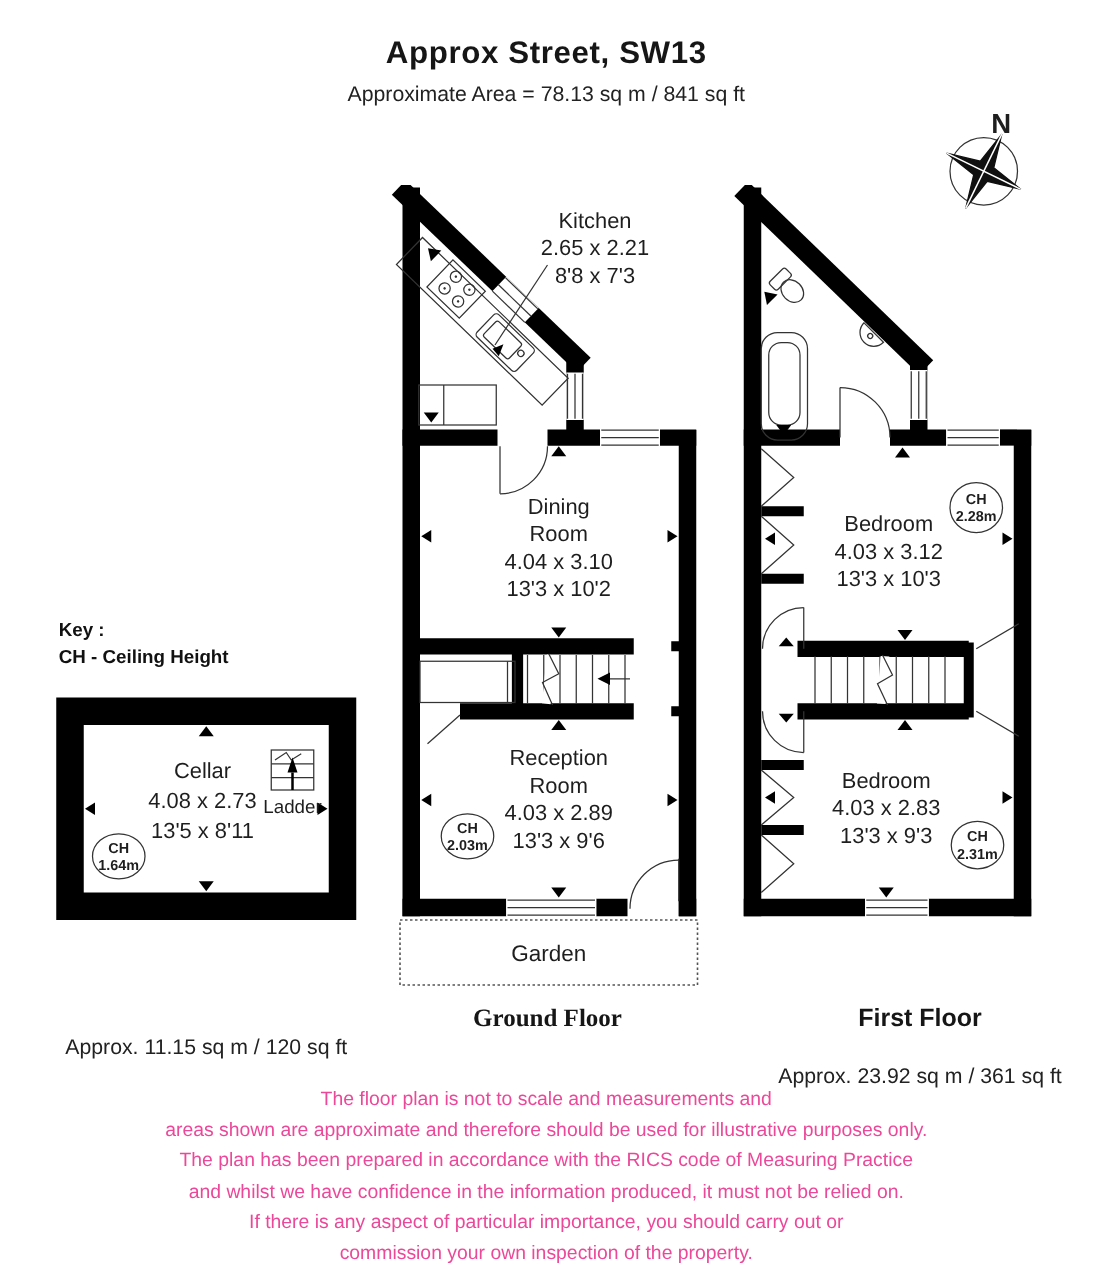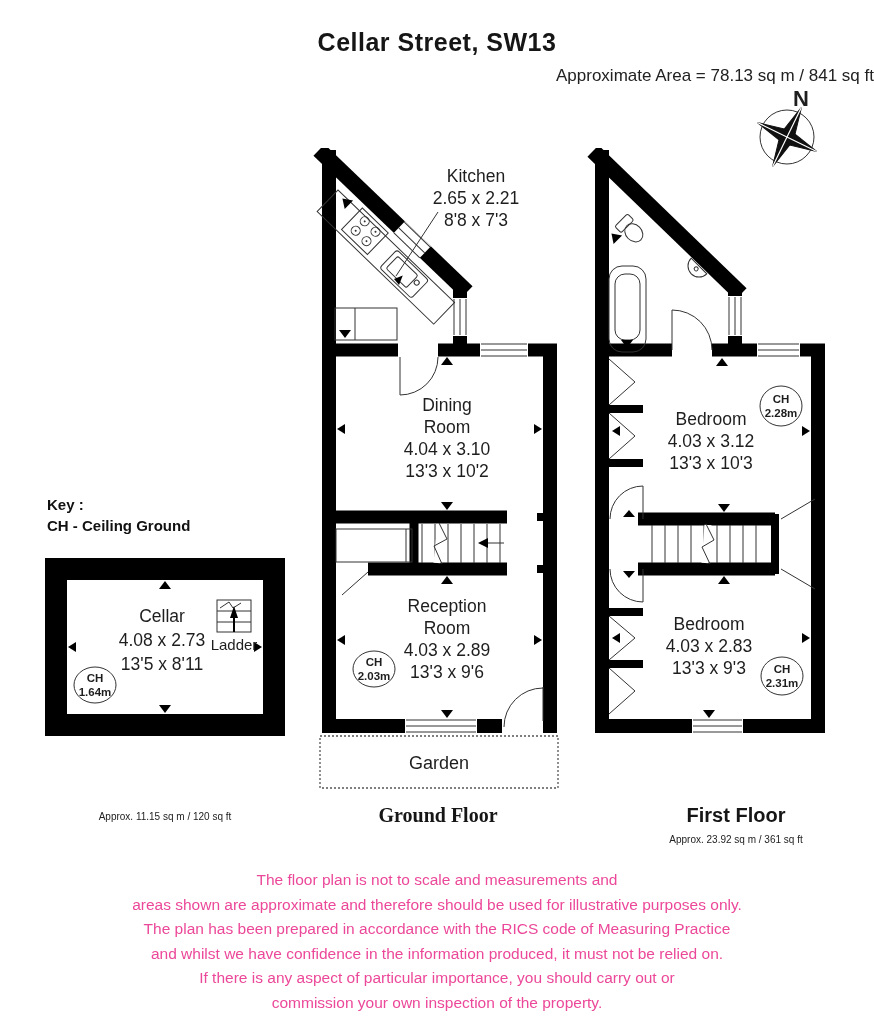--- a/index.html
+++ b/index.html
@@ -1,56 +1,56 @@
 <!DOCTYPE html>
 <html><head>
 <meta charset="utf-8">
 <style>
   html,body{margin:0;padding:0;background:#fff;}
   #canvas{position:relative;width:874px;height:1024px;background:#fff;overflow:hidden;
           font-family:"Liberation Sans",sans-serif;color:#1c1c1c;}
   .abs{position:absolute;}
   .ctr{text-align:center;}
   #title{top:28px;left:0;width:874px;font-size:25px;font-weight:600;letter-spacing:.5px;color:#161616;}
-  #subtitle{top:66px;left:0;width:874px;font-size:17px;font-weight:500;color:#222;text-align:right;}
+  #subtitle{top:66px;left:0;width:874px;font-size:17px;font-weight:500;color:#222;}
   #keyblock{top:494px;left:47px;font-size:15px;font-weight:700;line-height:21px;color:#111;}
   .caption{top:804px;width:300px;}
   .caption .fname{font-size:20px;font-weight:600;color:#161616;}
-  .caption .farea{font-size:10px;margin-top:7px;color:#222;}
+  .caption .farea{font-size:17px;margin-top:24px;color:#222;}
   #disclaimer{top:868px;left:0;width:874px;font-size:15.5px;line-height:24.5px;
               white-space:pre-line;color:#ec4899;}
   svg text{font-family:"Liberation Sans",sans-serif;fill:#1e1e1e;}
   .roomtxt{font-size:17.5px;}
   .chtxt{font-size:11.5px;font-weight:700;}
   .small{font-size:15px;}
   .thin{stroke:#333;stroke-width:1;fill:none;}
   .wall{stroke:#000;fill:none;}
   .arr{fill:#000;}
 </style>
 </head>
 <body>
 
 <div id="canvas">
 
-  <div id="title" class="abs ctr">Cellar Street, SW13</div>
+  <div id="title" class="abs ctr">Approx Street, SW13</div>
   <div id="subtitle" class="abs ctr">Approximate Area = 78.13 sq m / 841 sq ft</div>
 
   <svg class="abs" style="left:733px;top:80px;" width="112" height="108">
     <text x="60" y="26" font-size="22" font-weight="bold">N</text>
     <circle cx="54" cy="57" r="27" class="thin"></circle>
     <g transform="rotate(26 54 57)">
       <path d="M54,24 L60,51 L87,57 L60,63 L54,90 L48,63 L21,57 L48,51 Z" fill="#101010" stroke="#101010" stroke-width="1"></path>
       <line x1="54" y1="24" x2="54" y2="90" stroke="#fff" stroke-width="1.2"></line>
       <line x1="21" y1="57" x2="87" y2="57" stroke="#fff" stroke-width="1.2"></line>
     </g>
   </svg>
 
   <div id="keyblock" class="abs">
     <div>Key :</div>
-    <div>CH - Ceiling Ground</div>
+    <div>CH - Ceiling Height</div>
   </div>
 
   <svg class="abs" style="left:40px;top:548px;" width="250" height="200" viewBox="0 0 250 200">
     <rect x="5" y="10" width="240" height="178" fill="#000"></rect>
     <rect x="27" y="32" width="196" height="134" fill="#fff"></rect>
     <g>
       <polygon class="arr" points="125,33 119,41 131,41"></polygon>
       <polygon class="arr" points="125,165 119,157 131,157"></polygon>
       <polygon class="arr" points="28,99 36,94 36,104"></polygon>
       <polygon class="arr" points="222,99 214,94 214,104"></polygon>

